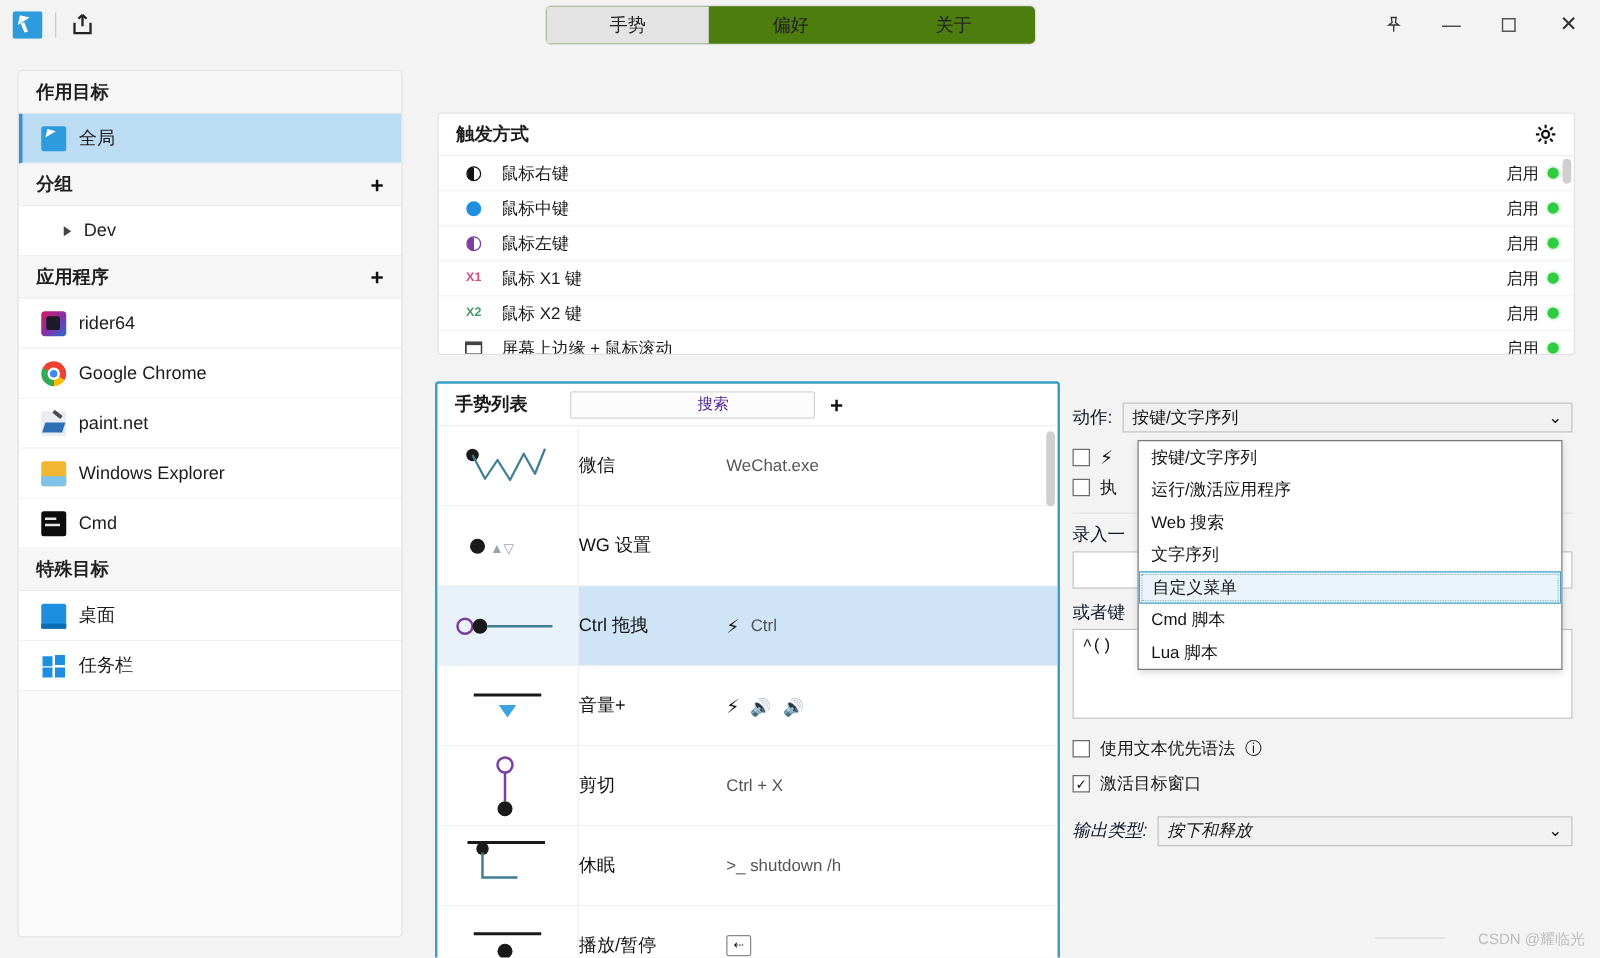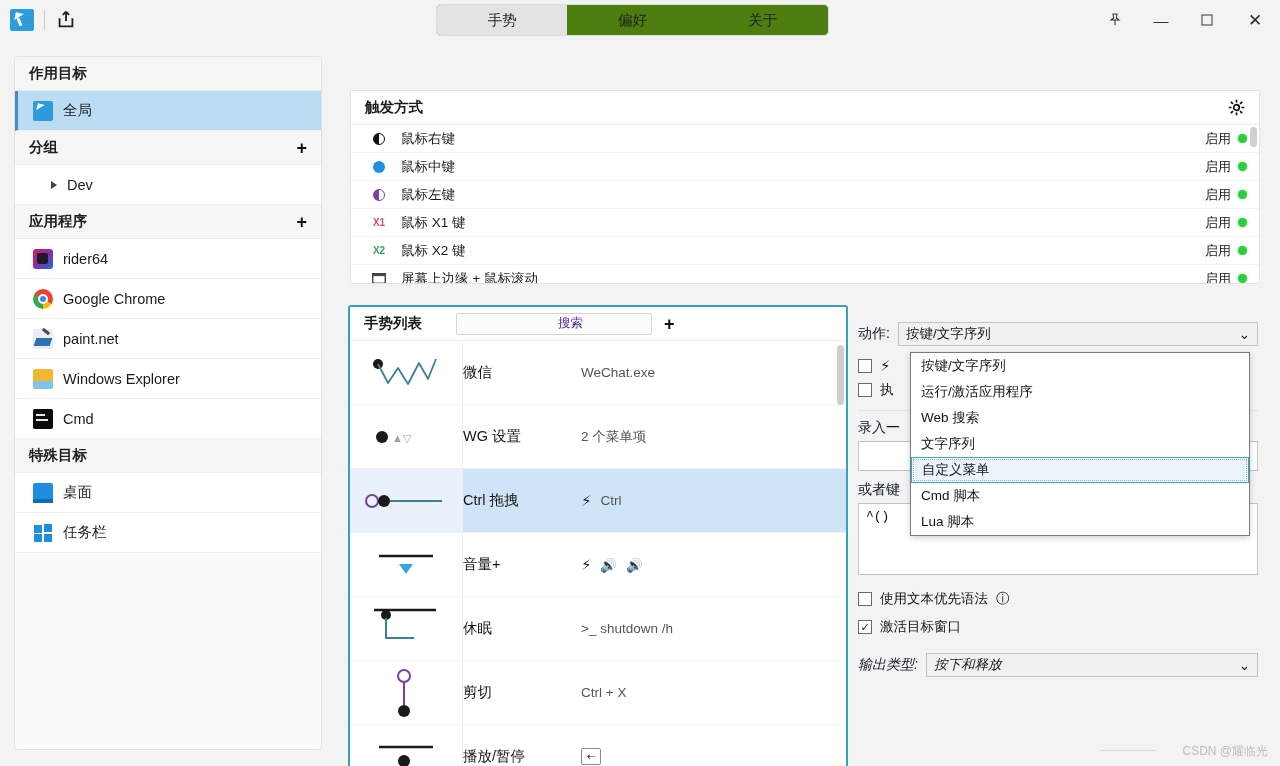--- a/index.html
+++ b/index.html
@@ -428,23 +428,20 @@
       </div>
 
       <div class="grow">
         <div class="gthumb">
           <svg width="80" height="30" viewBox="0 0 80 30">
             <circle cx="16" cy="15" r="6" fill="#1a1a1a"></circle>
             <text x="26" y="20" font-size="11" fill="#9aa4ad" font-family="sans-serif">▲▽</text>
           </svg>
         </div>
         <div class="gname">WG 设置</div>
-        <div class="gval">
-          <span>2 个菜单项</span>
-        </div>
       </div>
 
       <div class="grow sel">
         <div class="gthumb">
           <svg width="92" height="26" viewBox="0 0 92 26">
             <circle cx="12" cy="13" r="6" fill="none" stroke="#7b3fa0" stroke-width="2"></circle>
             <circle cx="24" cy="13" r="6" fill="#1a1a1a"></circle>
             <path d="M30 13 H82" stroke="#3f7e94" stroke-width="2"></path>
           </svg>
         </div>
@@ -465,43 +462,43 @@
         <div class="gname">音量+</div>
         <div class="gval">
           <span class="bolt">⚡</span>
           <span>🔊</span>
           <span>🔊</span>
         </div>
       </div>
 
       <div class="grow">
         <div class="gthumb">
+          <svg width="70" height="52" viewBox="0 0 70 52">
+            <circle cx="33" cy="9" r="6" fill="none" stroke="#7b3fa0" stroke-width="2"></circle>
+            <path d="M33 15 V38" stroke="#7b3fa0" stroke-width="2"></path>
+            <circle cx="33" cy="44" r="6" fill="#1a1a1a"></circle>
+          </svg>
+        </div>
+        <div class="gname">剪切</div>
+        <div class="gval">
+          <span>Ctrl + X</span>
+        </div>
+      </div>
+
+      <div class="grow">
+        <div class="gthumb">
           <svg width="80" height="48" viewBox="0 0 80 48">
             <path d="M8 5 H70" stroke="#1a1a1a" stroke-width="2.4"></path>
             <circle cx="20" cy="10" r="5" fill="#1a1a1a"></circle>
             <path d="M20 13 V33 H48" fill="none" stroke="#3f7e94" stroke-width="2"></path>
           </svg>
         </div>
         <div class="gname">休眠</div>
         <div class="gval">
           <span>&gt;_ shutdown /h</span>
-        </div>
-      </div>
-
-      <div class="grow">
-        <div class="gthumb">
-          <svg width="70" height="52" viewBox="0 0 70 52">
-            <circle cx="33" cy="9" r="6" fill="none" stroke="#7b3fa0" stroke-width="2"></circle>
-            <path d="M33 15 V38" stroke="#7b3fa0" stroke-width="2"></path>
-            <circle cx="33" cy="44" r="6" fill="#1a1a1a"></circle>
-          </svg>
-        </div>
-        <div class="gname">剪切</div>
-        <div class="gval">
-          <span>Ctrl + X</span>
         </div>
       </div>
 
       <div class="grow">
         <div class="gthumb">
           <svg width="70" height="28" viewBox="0 0 70 28">
             <path d="M8 4 H62" stroke="#1a1a1a" stroke-width="2.4"></path>
             <circle cx="33" cy="18" r="6" fill="#1a1a1a"></circle>
           </svg>
         </div>

